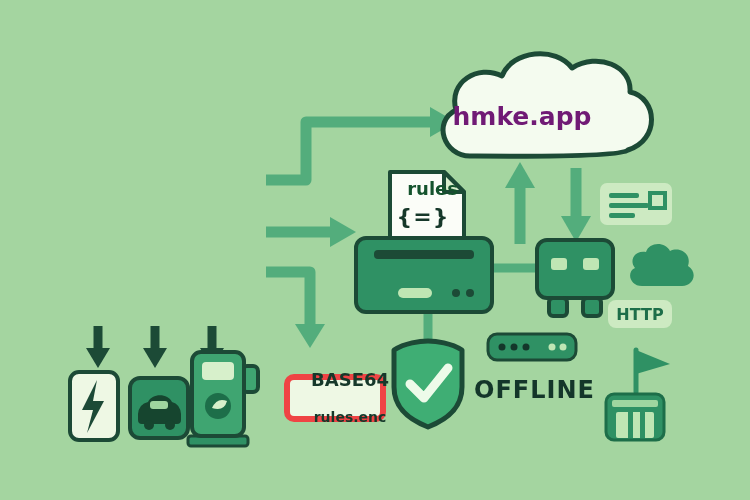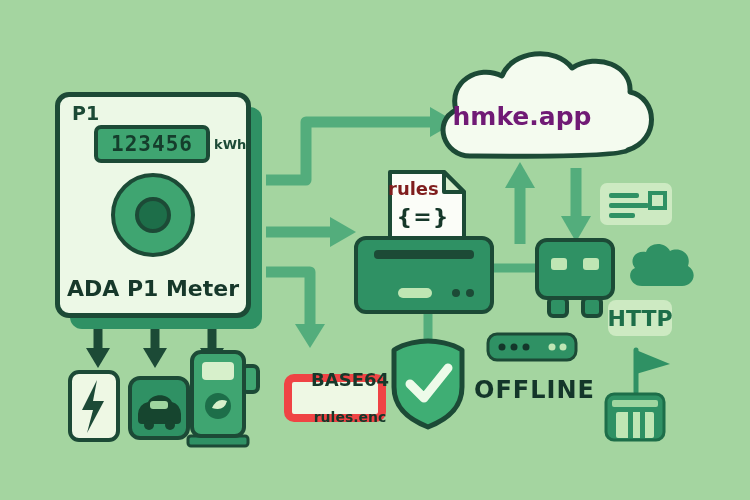--- a/index.html
+++ b/index.html
@@ -36,44 +36,44 @@
     position:absolute;left:0;right:0;bottom:12px;text-align:center;
     font-weight:bold;font-size:22px;color:#16382a;
   }
 
   
   .cloud-label{
     position:absolute;left:432px;top:102px;width:180px;text-align:center;
     font-weight:bold;font-size:25px;color:#701a75;
   }
   .rules-title{
-    position:absolute;left:388px;top:178px;width:70px;text-align:left;
-    font-weight:bold;font-size:18px;color:#7f1d1d;
+    position:absolute;left:388px;top:178px;width:70px;text-align:right;
+    font-weight:bold;font-size:18px;color:#14532d;
   }
   .rules-symbol{
     position:absolute;left:388px;top:204px;width:70px;text-align:center;
     font-weight:bold;font-size:22px;color:#16382a;letter-spacing:1px;
   }
   .enc-badge{
     position:absolute;left:284px;top:374px;width:102px;height:48px;
-    background:#eef8e4;border:8px solid #ef4444;border-radius:10px;
+    background:#eef8e4;border:6px solid #ef4444;border-radius:10px;
     display:flex;flex-direction:column;align-items:center;justify-content:center;
     color:#16382a;line-height:1.05;padding-left:30px;
   }
   .enc-line1{font-weight:bold;font-size:18px;}
   .enc-line2{font-weight:bold;font-size:14px;margin-top:20px;}
   .offline-label{
     position:absolute;left:474px;top:376px;width:118px;text-align:center;
     font-weight:bold;font-size:24px;color:#14362a;letter-spacing:1px;
   }
   .http-pill{
-    position:absolute;left:608px;top:300px;width:64px;height:36px;
+    position:absolute;left:608px;top:300px;width:64px;height:28px;
     background:#cdeac2;border-radius:8px;
     display:flex;align-items:center;justify-content:center;
-    font-weight:bold;font-size:22px;color:#1d6e49;
+    font-weight:bold;font-size:16px;color:#1d6e49;
   }
 </style>
 </head>
 <body>
 
 <div class="stage">
 
   <svg class="layer" viewBox="0 0 750 500">
 
     <g stroke="#53ad7c" stroke-width="11" fill="none" stroke-linejoin="round">
@@ -176,31 +176,20 @@
 
     <g>
       <rect x="606" y="394" width="58" height="46" rx="8" fill="#2f9164" stroke="#1d6e49" stroke-width="3"></rect>
       <rect x="612" y="400" width="46" height="7" rx="2" fill="#9fd6a0"></rect>
       <rect x="616" y="412" width="38" height="26" rx="2" fill="#bfe6b4"></rect>
       <rect x="628" y="412" width="5" height="26" fill="#2f9164"></rect>
       <rect x="640" y="412" width="5" height="26" fill="#2f9164"></rect>
     </g>
   </svg>
 
-  <div class="meter">
-    <div class="meter-tag">P1</div>
-    <div class="meter-display">
-      <span>123456</span>
-    </div>
-    <div class="meter-unit">kWh</div>
-    <div class="meter-ring">
-      <div class="meter-ring-inner"></div>
-    </div>
-    <div class="meter-name">ADA P1 Meter</div>
-  </div>
 
   <div class="cloud-label">hmke.app</div>
   <div class="rules-title">rules</div>
   <div class="rules-symbol">{=}</div>
 
   <div class="enc-badge">
     <div class="enc-line1">BASE64</div>
     <div class="enc-line2">rules.enc</div>
   </div>
 

